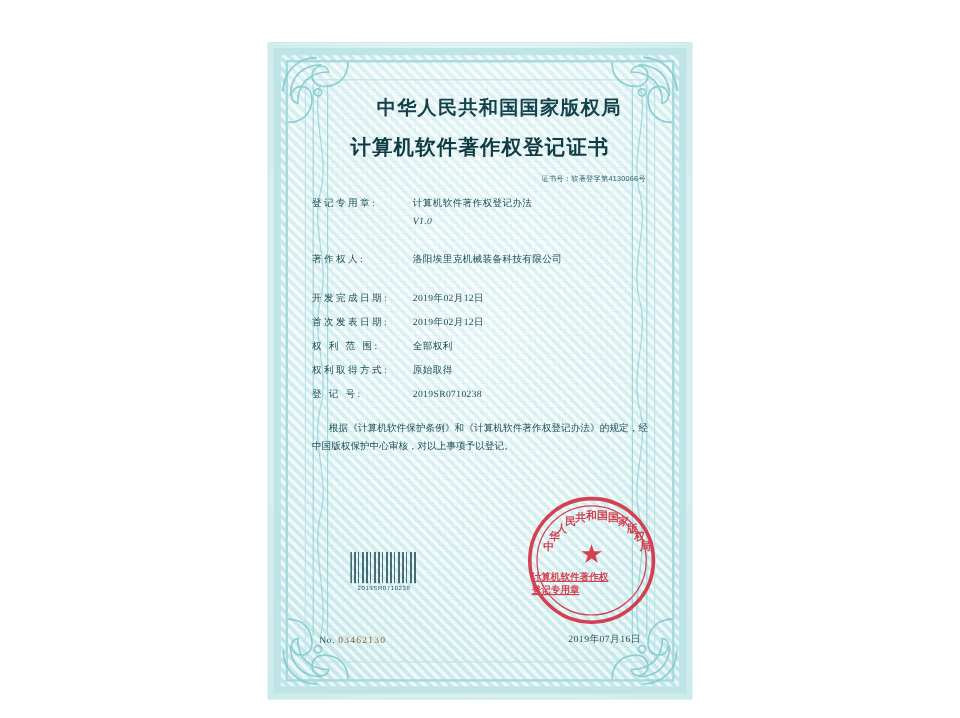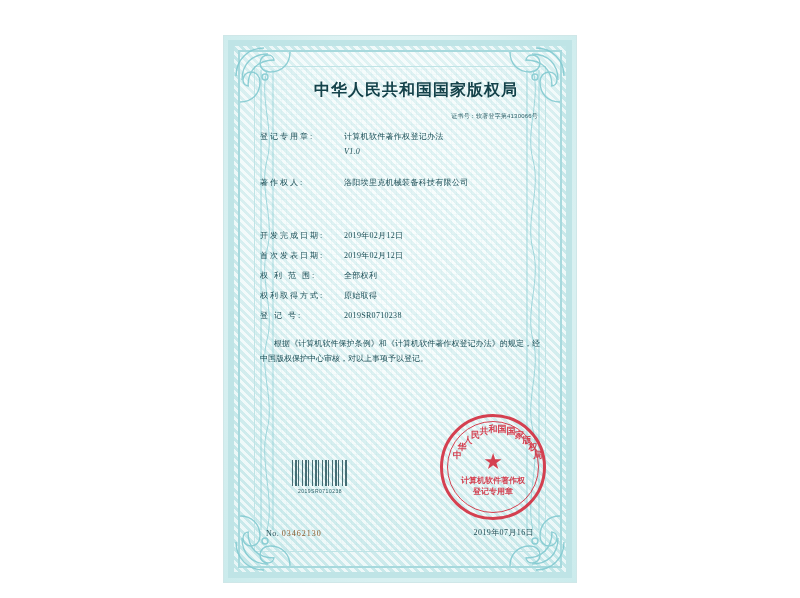--- a/index.html
+++ b/index.html
@@ -123,21 +123,21 @@
     flex: 0 0 84px;
     letter-spacing: 2px;
     font-family: "Liberation Serif", serif;
   }
   .row .val {
     flex: 1;
     font-family: "Liberation Serif", serif;
     letter-spacing: 0.3px;
   }
   .row.spaced { margin-bottom: 7px; }
-  .row.tight-group { margin-bottom: 24px; }
+  .row.tight-group { margin-bottom: 4px; }
   .val .ver {
     display: block;
     margin-top: 2px;
     font-style: italic;
   }
   .gap-s { height: 11px; }
   .gap-m { height: 16px; }
 
   .para {
     margin-top: 14px;
@@ -213,25 +213,26 @@
     top: 34px;
     transform: translateX(-50%);
     font-size: 22px;
     line-height: 22px;
   }
   .seal .seal-lines {
     position: absolute;
     left: 0;
     top: 58px;
     width: 100%;
-    text-align: center;
+    text-align: left;
     font-size: 8px;
     line-height: 11px;
     font-family: "Liberation Serif", serif;
     font-weight: bold;
+    text-decoration: underline;
   }
 
   
   .footer-no {
     position: absolute;
     left: 42px;
     bottom: 44px;
     font-size: 8px;
     color: #244f57;
     font-family: "Liberation Serif", serif;
@@ -332,20 +333,21 @@
         <g fill="none" stroke="#8fd0d6" stroke-width="1">
           <path d="M11 0 C19 30 3 60 11 90 C19 120 3 150 11 180 C19 210 3 240 11 270 C19 300 3 330 11 360 C19 390 3 430 11 460"></path>
           <path d="M5 0 L5 460"></path>
           <path d="M17 0 L17 460"></path>
         </g>
       </svg>
     </div>
 
     <div class="content">
       <div class="title-main">中华人民共和国国家版权局</div>
+      <div class="title-sub">计算机软件著作权登记证书</div>
       <div class="cert-no">证书号：软著登字第4130066号</div>
 
       <div class="fields">
 
         <div class="row spaced">
           <div class="label">登记专用章:</div>
           <div class="val">
             <span>计算机软件著作权登记办法</span>
             <span class="ver">V1.0</span>
           </div>

